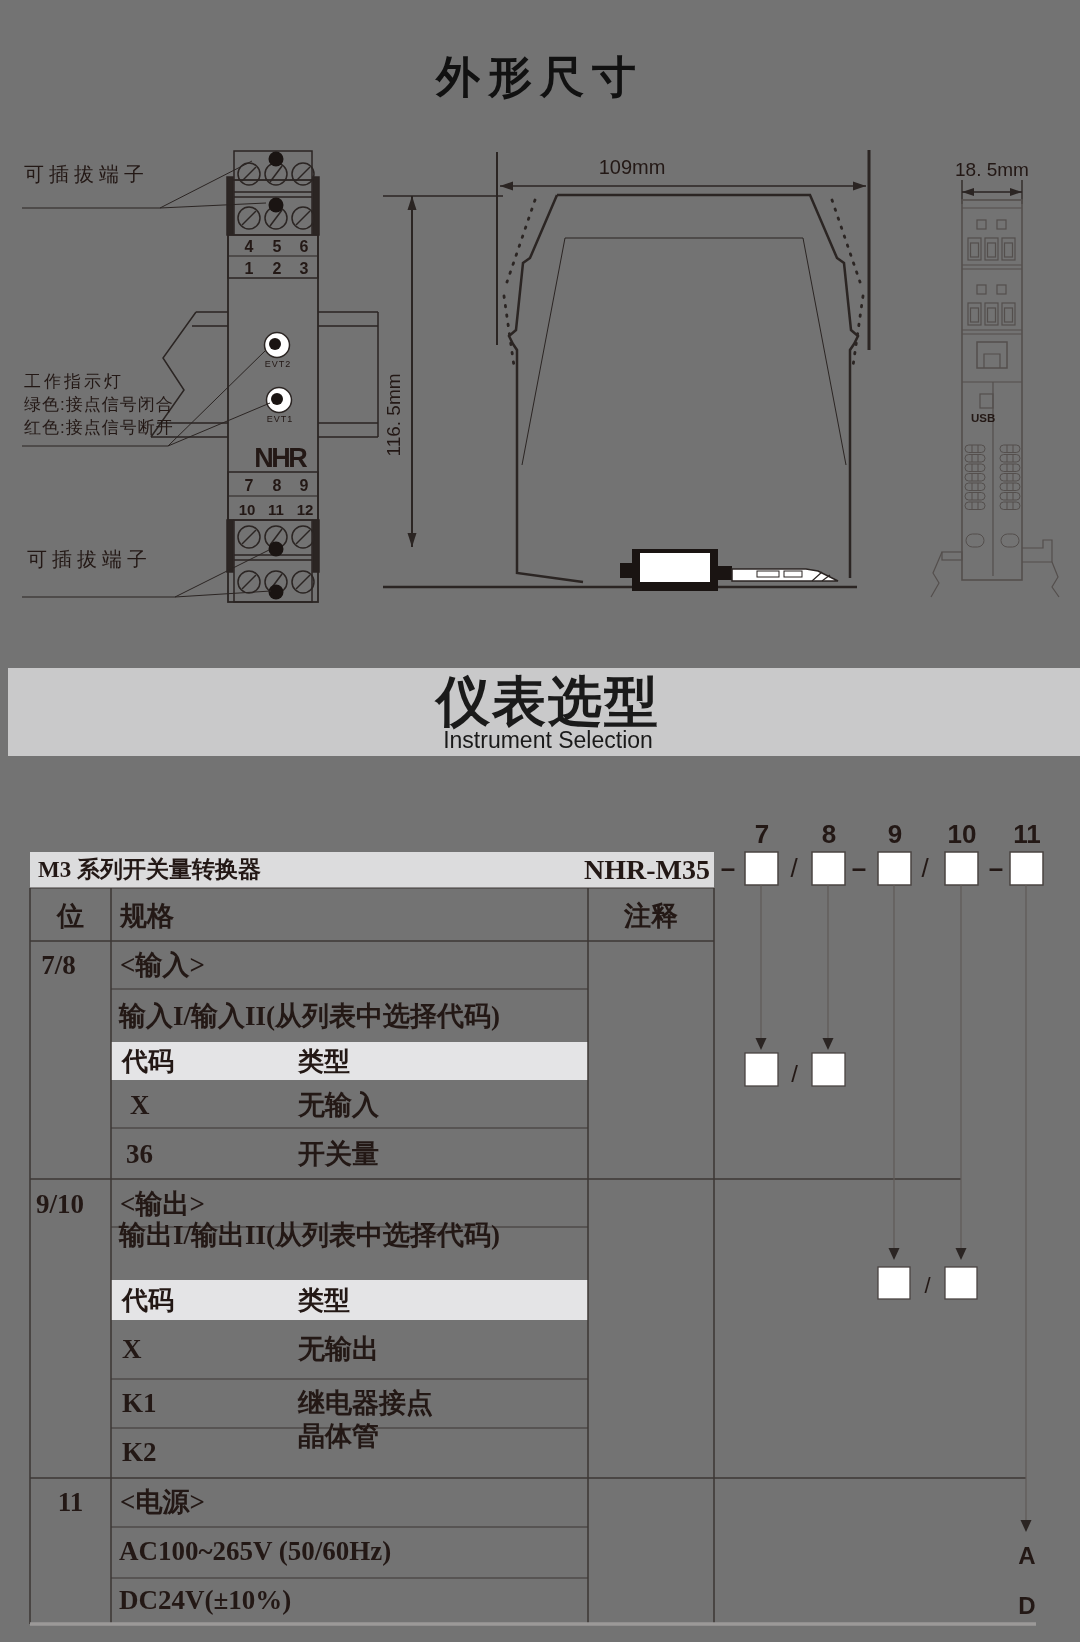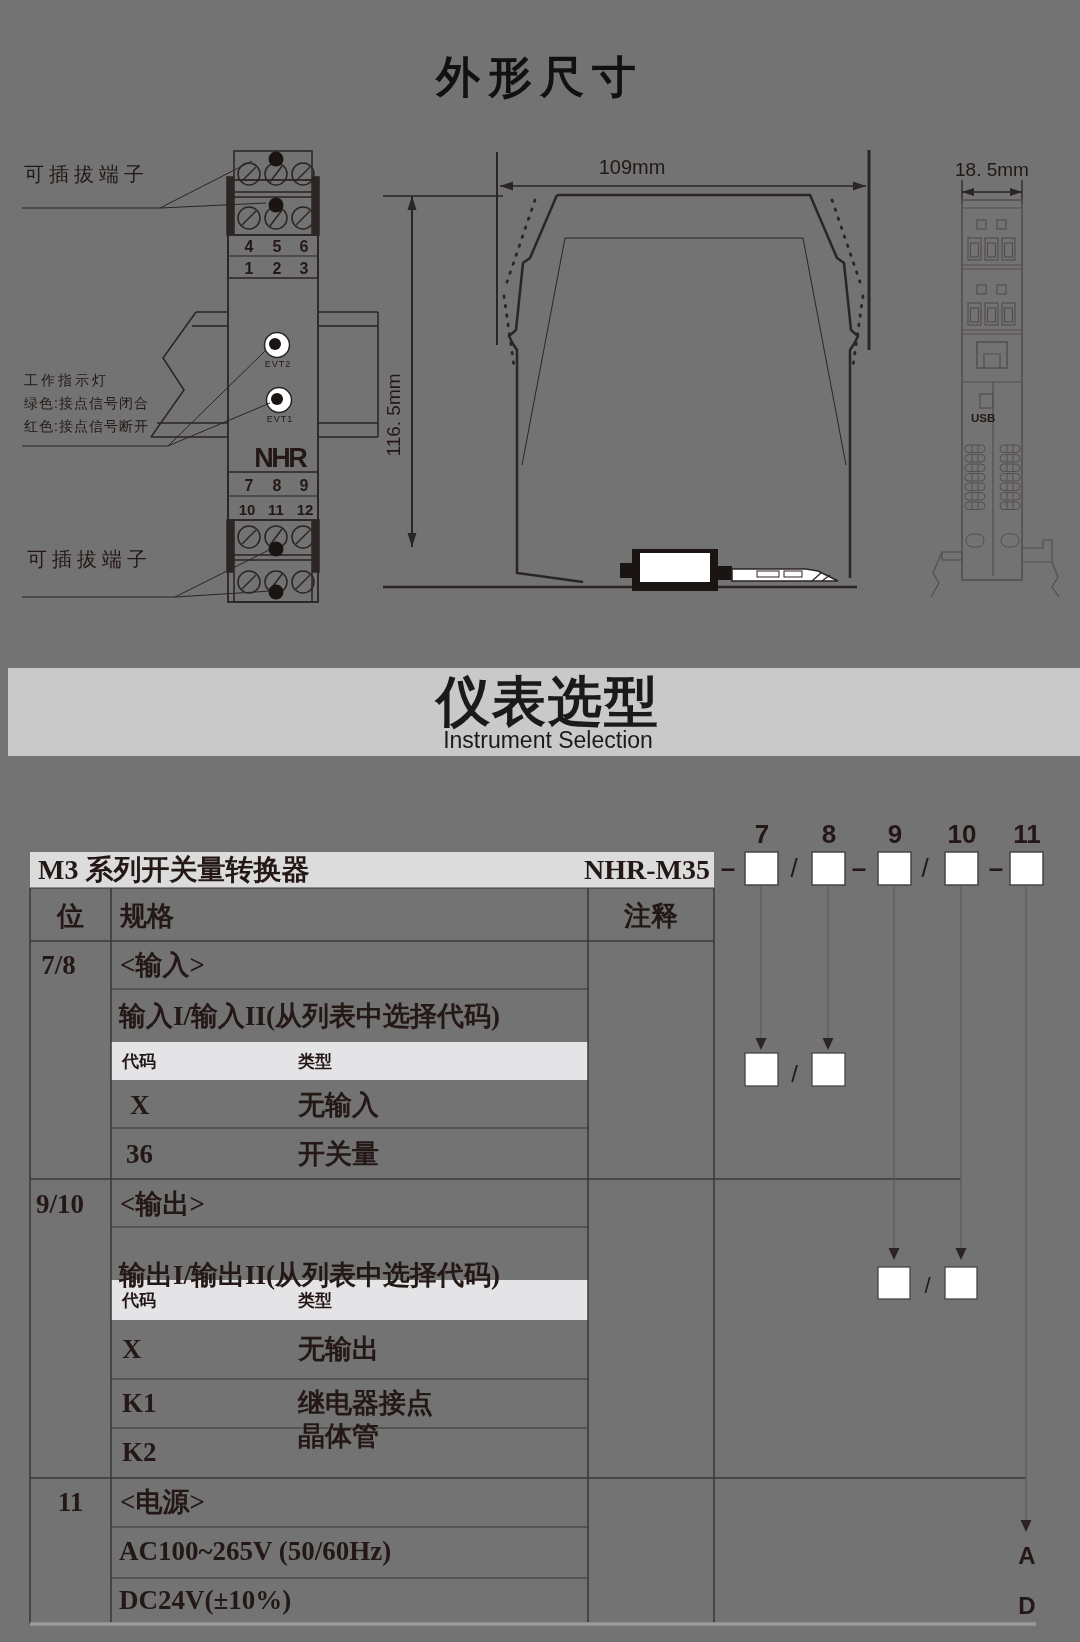--- a/index.html
+++ b/index.html
@@ -1,27 +1,27 @@
 <!DOCTYPE html>
 <html lang="zh"><head>
 <meta charset="utf-8">
 <style>
   html,body{margin:0;padding:0;background:#ffffff;}
   .page{position:relative;width:1080px;height:1642px;background:#737373;overflow:hidden;
         font-family:"Liberation Sans",sans-serif;color:#231815;}
   .abs{position:absolute;}
   .page-title{width:1080px;text-align:center;font-size:44px;font-weight:700;letter-spacing:8px;color:#111;}
-  .lbl{font-size:14px;letter-spacing:3px;color:#231815;white-space:nowrap;line-height:1.15;}
+  .lbl{font-size:17px;letter-spacing:3px;color:#231815;white-space:nowrap;line-height:1.15;}
   .banner{left:8px;top:668px;width:1080px;height:88px;background:#c9c9ca;text-align:center;}
   .banner-zh{font-size:54px;font-weight:700;letter-spacing:2px;color:#1a1a1a;line-height:58px;margin-top:4px;}
   .banner-en{font-size:23px;color:#1a1a1a;line-height:24px;margin-top:-2px;}
   .sel{left:0;top:820px;width:1080px;height:822px;}
   .t{position:absolute;font-family:"Liberation Serif",serif;font-weight:700;font-size:27px;
      color:#231815;white-space:nowrap;line-height:30px;}
-  .ts{font-size:17px;}
+  .ts{font-size:26px;}
   .digit{position:absolute;width:34px;text-align:center;font-family:"Liberation Sans",sans-serif;
          font-weight:900;font-size:26px;color:#231815;line-height:28px;}
   .sep{position:absolute;text-align:center;font-family:"Liberation Sans",sans-serif;
        font-weight:900;font-size:26px;color:#231815;line-height:28px;}
   .ctr{text-align:center;}
   svg text{font-family:"Liberation Sans",sans-serif;fill:#231815;}
 </style>
 </head>
 <body>
 
@@ -287,21 +287,21 @@
           <rect x="945" y="447" width="32" height="32"></rect>
       </g>
     </svg>
 
     <div class="digit" style="left:745px;top:0;">7</div>
     <div class="digit" style="left:812px;top:0;">8</div>
     <div class="digit" style="left:878px;top:0;">9</div>
     <div class="digit" style="left:945px;top:0;">10</div>
     <div class="digit" style="left:1010px;top:0;">11</div>
 
-    <div class="t" style="left:38px;top:35px;font-size:28px;">M3 系列开关量转换器</div>
+    <div class="t" style="left:38px;top:35px;font-size:23px;">M3 系列开关量转换器</div>
     <div class="t" style="left:540px;top:35px;width:170px;text-align:right;font-size:28px;">NHR-M35</div>
     <div class="sep" style="left:714px;top:34px;width:28px;">–</div>
     <div class="sep" style="left:786px;top:34px;width:16px;font-weight:400;">/</div>
     <div class="sep" style="left:845px;top:34px;width:28px;">–</div>
     <div class="sep" style="left:916px;top:34px;width:18px;font-weight:400;">/</div>
     <div class="sep" style="left:982px;top:34px;width:28px;">–</div>
     <div class="sep" style="left:782px;top:240px;width:25px;font-weight:400;font-size:24px;">/</div>
     <div class="sep" style="left:915px;top:452px;width:25px;font-weight:400;font-size:22px;">/</div>
 
     <div class="t ctr" style="left:30px;top:81px;width:81px;">位</div>
@@ -313,21 +313,21 @@
     <div class="t" style="left:119px;top:181px;">输入I/输入II(从列表中选择代码)</div>
     <div class="t ts" style="left:122px;top:227px;">代码</div>
     <div class="t ts" style="left:298px;top:227px;">类型</div>
     <div class="t" style="left:130px;top:270px;">X</div>
     <div class="t" style="left:298px;top:270px;">无输入</div>
     <div class="t" style="left:126px;top:319px;">36</div>
     <div class="t" style="left:298px;top:319px;">开关量</div>
 
     <div class="t ctr" style="left:30px;top:369px;width:60px;">9/10</div>
     <div class="t" style="left:120px;top:369px;">&lt;输出&gt;</div>
-    <div class="t" style="left:119px;top:440px;">输出I/输出II(从列表中选择代码)</div>
+    <div class="t" style="left:119px;top:400px;">输出I/输出II(从列表中选择代码)</div>
     <div class="t ts" style="left:122px;top:466px;">代码</div>
     <div class="t ts" style="left:298px;top:466px;">类型</div>
     <div class="t" style="left:122px;top:514px;">X</div>
     <div class="t" style="left:298px;top:514px;">无输出</div>
     <div class="t" style="left:122px;top:568px;">K1</div>
     <div class="t" style="left:298px;top:568px;">继电器接点</div>
     <div class="t" style="left:122px;top:617px;">K2</div>
     <div class="t" style="left:298px;top:601px;">晶体管</div>
 
     <div class="t ctr" style="left:30px;top:667px;width:81px;">11</div>

